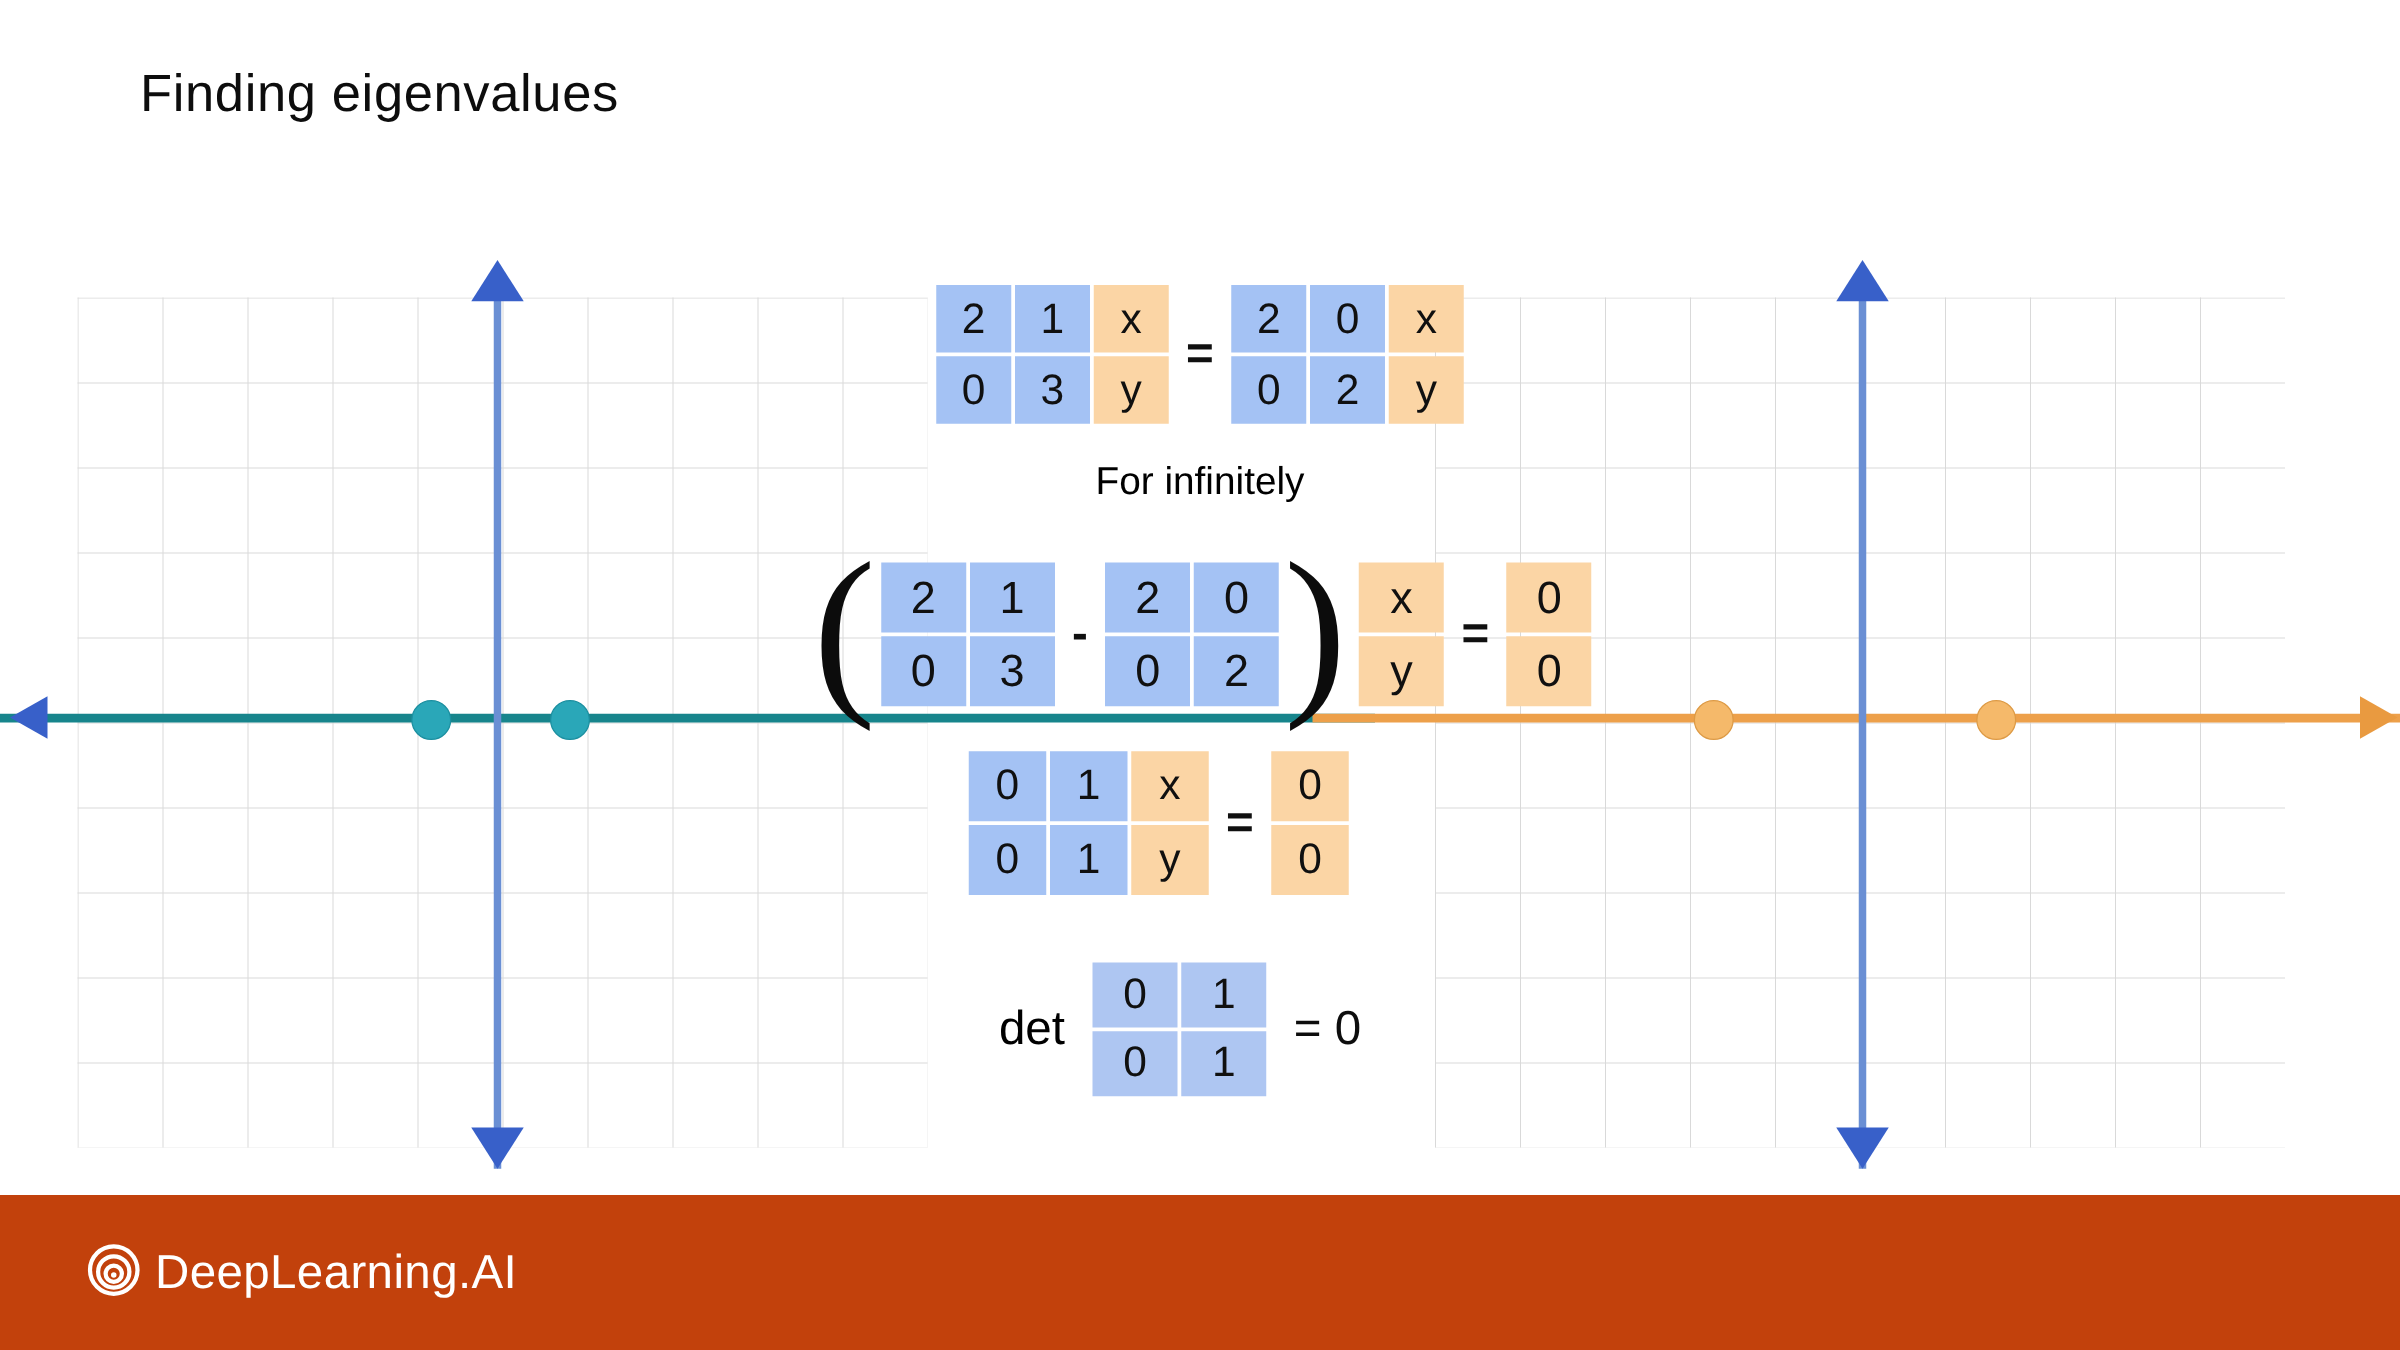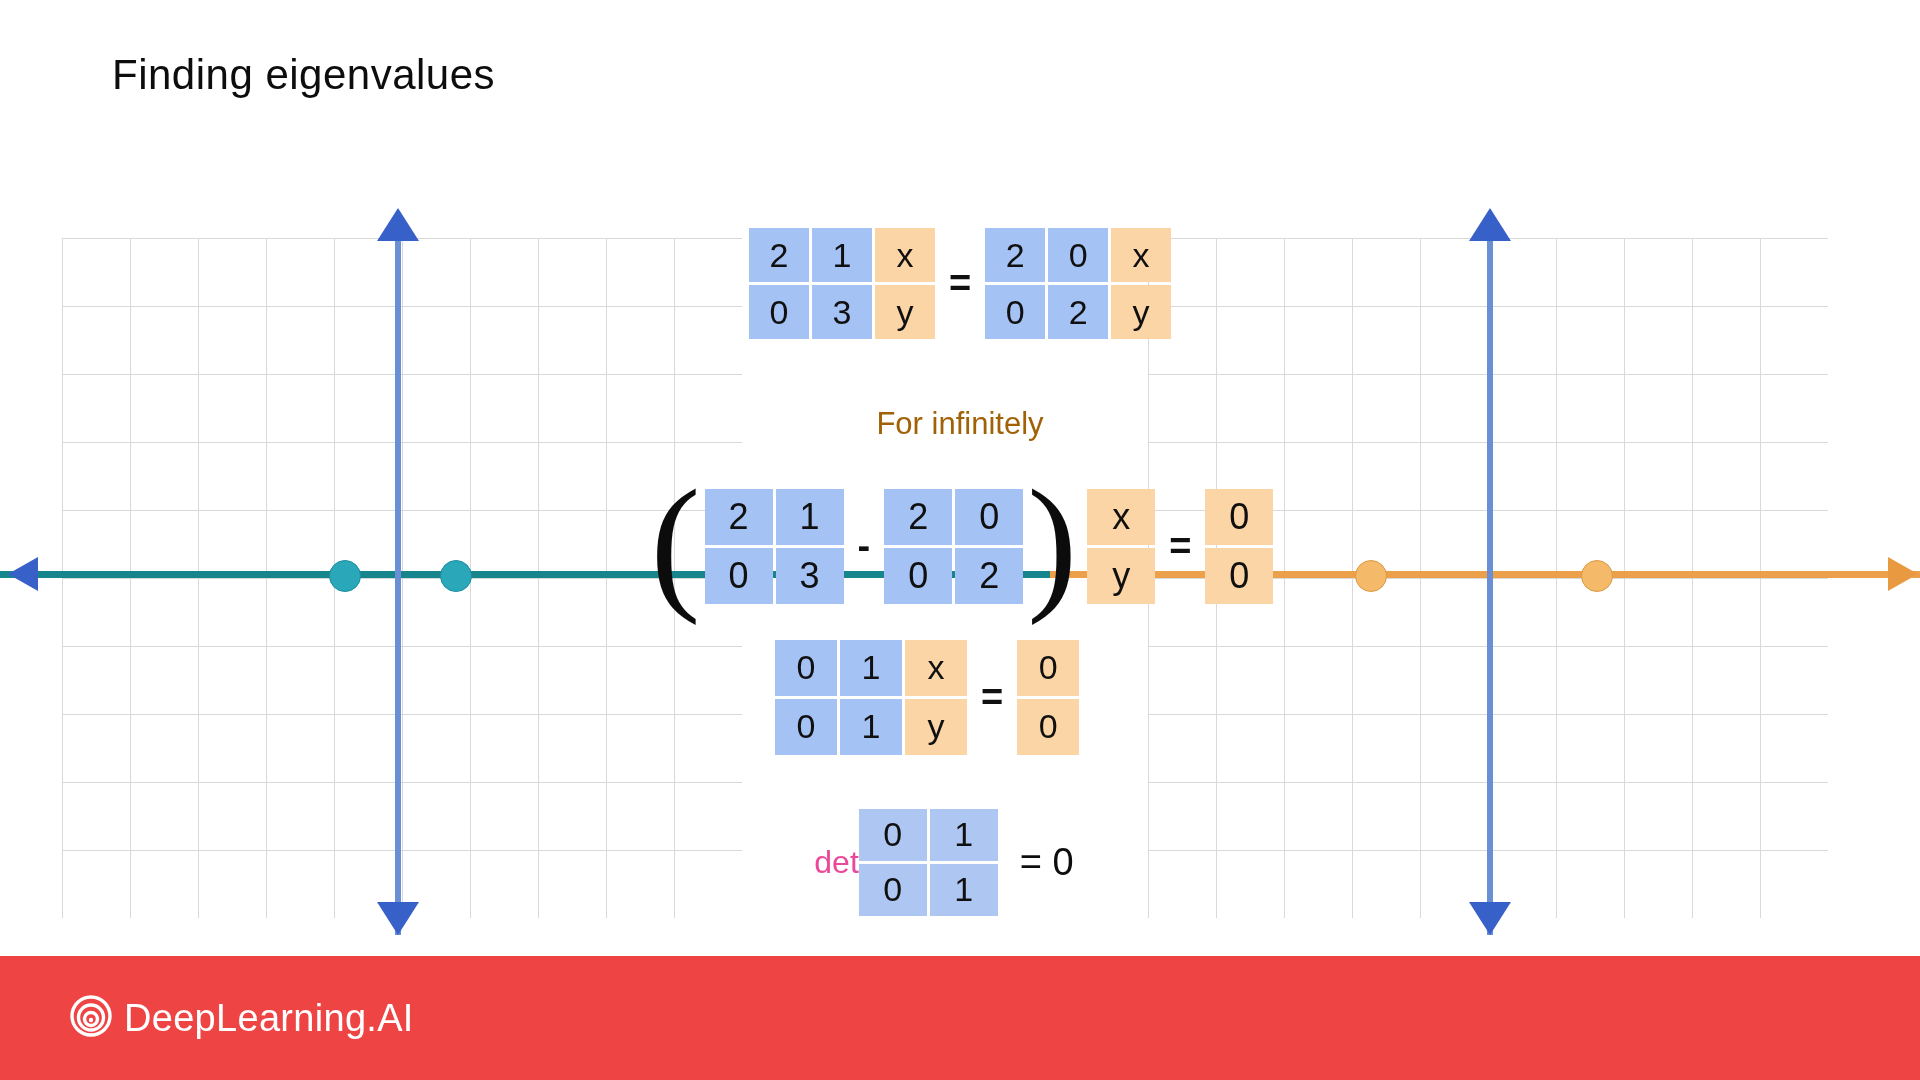--- a/index.html
+++ b/index.html
@@ -164,25 +164,25 @@
 
   
   #eq-row-1 { margin-top: 0px; }
   #eq-row-1 .matrix.m2 { grid-template-columns: 60px 60px; }
   #eq-row-1 .matrix.v1 { grid-template-columns: 60px; }
   #eq-row-1 .cell { height: 54px; width: 100%; }
   #eq1-vec-left.matrix.v1  { grid-template-columns: 60px; }
 
   
   #infinitely-text {
-    margin-top: 65px;
+    margin-top: 26px;
     text-align: center;
     font-size: 31px;
     line-height: 1.32;
-    color: #a16207;
+    color: #000000;
   }
 
   
   #eq-row-2 { margin-top: 44px; }
   .paren {
     font-size: 150px;
     line-height: 0;
     color: #0c0c0c;
     font-family: "Liberation Serif", serif;
     font-weight: 400;
@@ -195,33 +195,33 @@
   #eq-row-2 .cell { height: 56px; width: 100%; font-size: 36px; }
 
   
   #eq-row-3 { margin-top: 36px; margin-left: -66px; }
   #eq-row-3 .matrix.m2 { grid-template-columns: 62px 62px; }
   #eq-row-3 .matrix.v1 { grid-template-columns: 62px; }
   #eq-row-3 .cell { height: 56px; width: 100%; font-size: 34px; }
 
   
   #eq-row-4 { margin-top: 54px; margin-left: -32px; }
-  #det-label { font-size: 32px; color: #ec4899; }
+  #det-label { font-size: 38px; color: #000000; padding-right: 22px; }
   #eq-row-4 .matrix.m2 { grid-template-columns: 68px 68px; gap: 3px; }
   #eq-row-4 .cell { height: 52px; width: 100%; font-size: 34px; background: #aec6f2; }
   #det-result { font-size: 38px; color: #0d0d0d; padding-left: 22px; }
 
   
   #footer {
     position: absolute;
     left: 0;
     bottom: 0;
     width: 1920px;
     height: 124px;
-    background: #ef4444;
+    background: #c2410c;
     display: flex;
     align-items: center;
   }
   #brand {
     display: flex;
     align-items: center;
     margin-left: 70px;
   }
   #brand-logo-icon { margin-right: 12px; display: block; }
   #brand-text {

